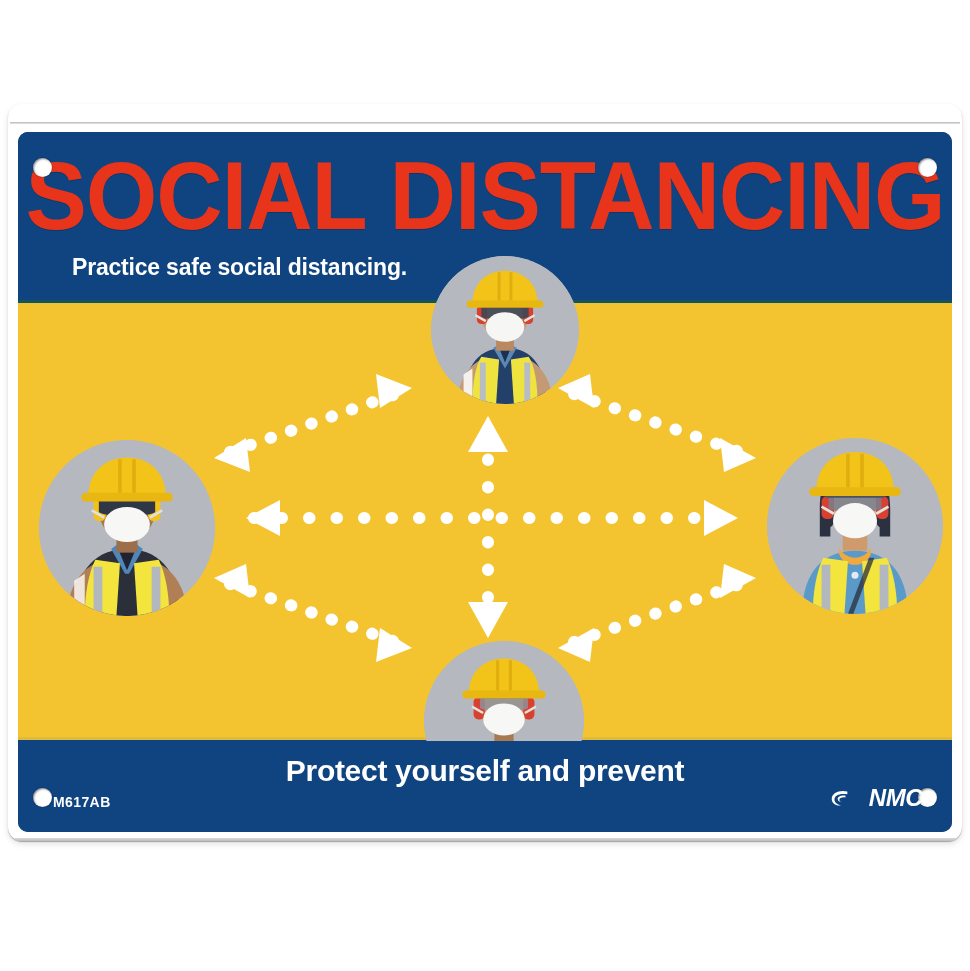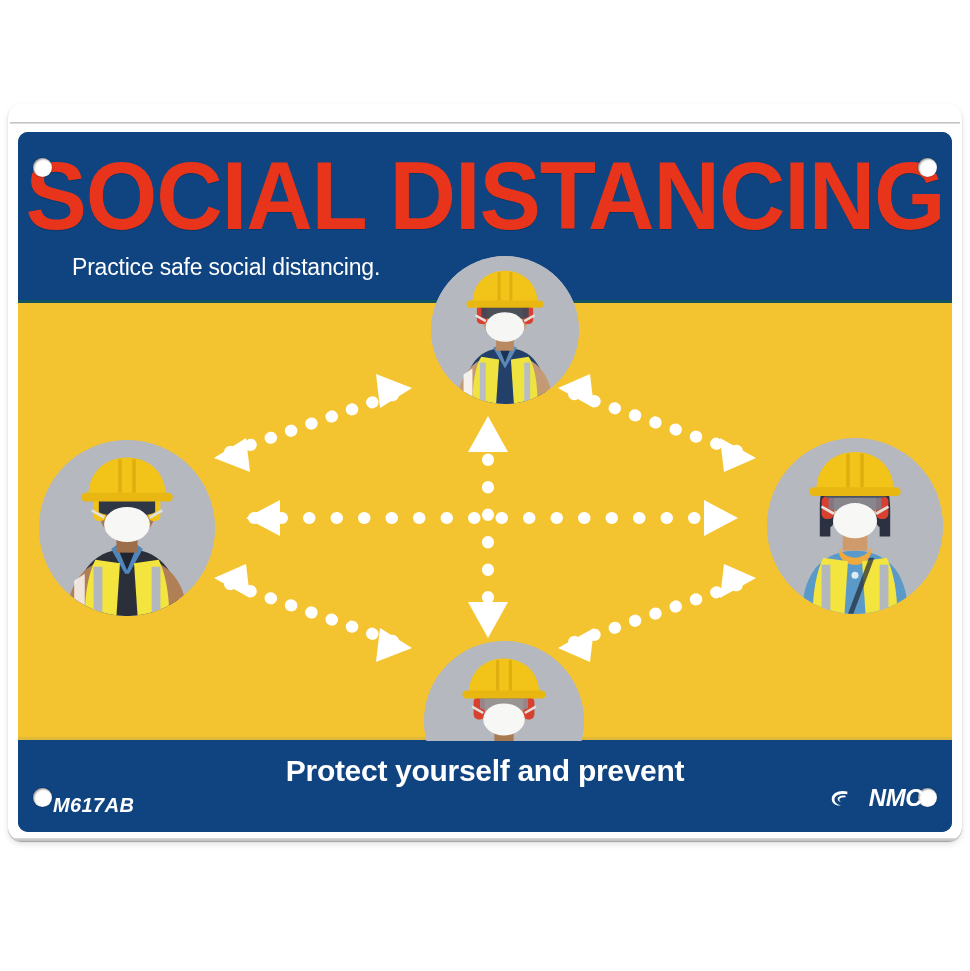--- a/index.html
+++ b/index.html
@@ -119,21 +119,21 @@
     transform-origin: center top;
     white-space: nowrap;
     text-shadow: 0 1px 0 rgba(0,0,0,.18);
   }
 
   .sub-line {
     position: absolute;
     top: 122px;
     color: #ffffff;
     font-family: "Liberation Sans", sans-serif;
-    font-weight: normal;
+    font-weight: bold;
     font-size: 23px;
     line-height: 26px;
     white-space: nowrap;
     letter-spacing: -0.2px;
   }
   #sub-left  { left: 54px; }
   #sub-right { right: 50px; }
 
   
   #footer-text {
@@ -150,23 +150,22 @@
   }
   #footer-text .fl { display: block; }
 
   #sign-code {
     position: absolute;
     left: 35px;
     top: 54px;
     color: #ffffff;
     font-family: "Liberation Sans", sans-serif;
     font-weight: bold;
-    font-size: 20px;
+    font-size: 14px;
     letter-spacing: .4px;
-    font-style: italic;
   }
 
   #nmc-logo {
     position: absolute;
     right: 30px;
     top: 46px;
     display: flex;
     align-items: center;
     gap: 18px;
   }

